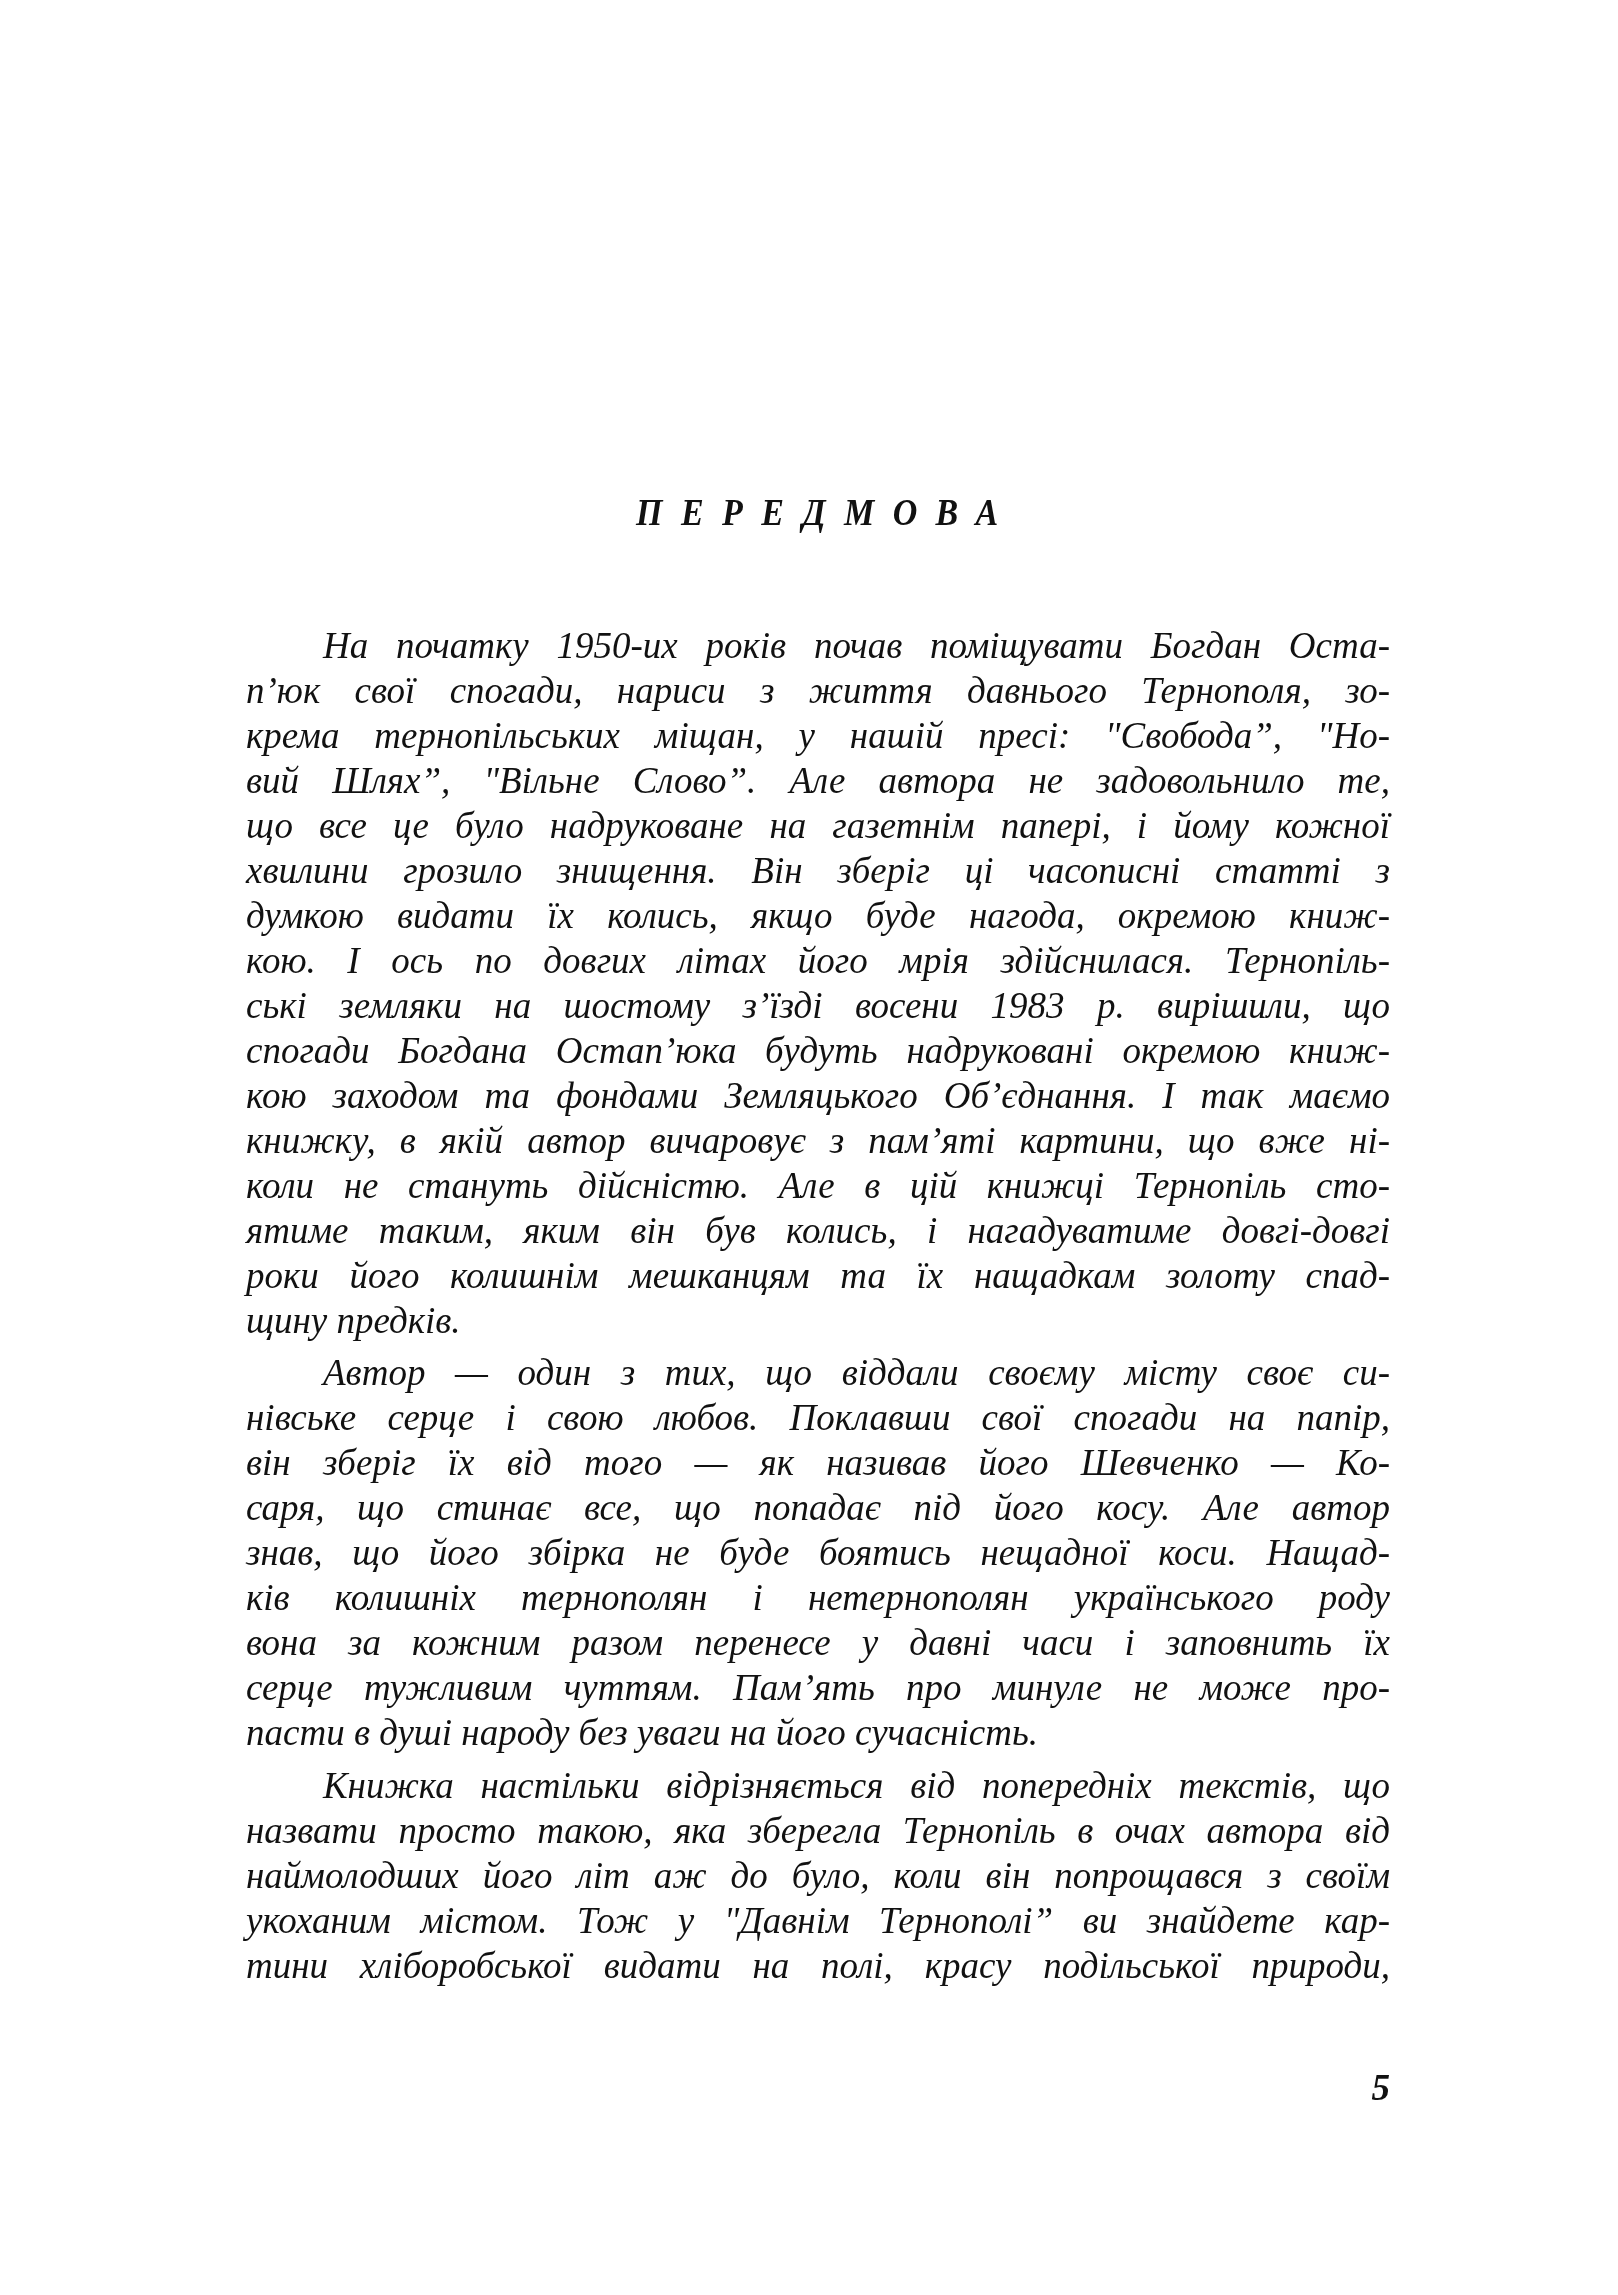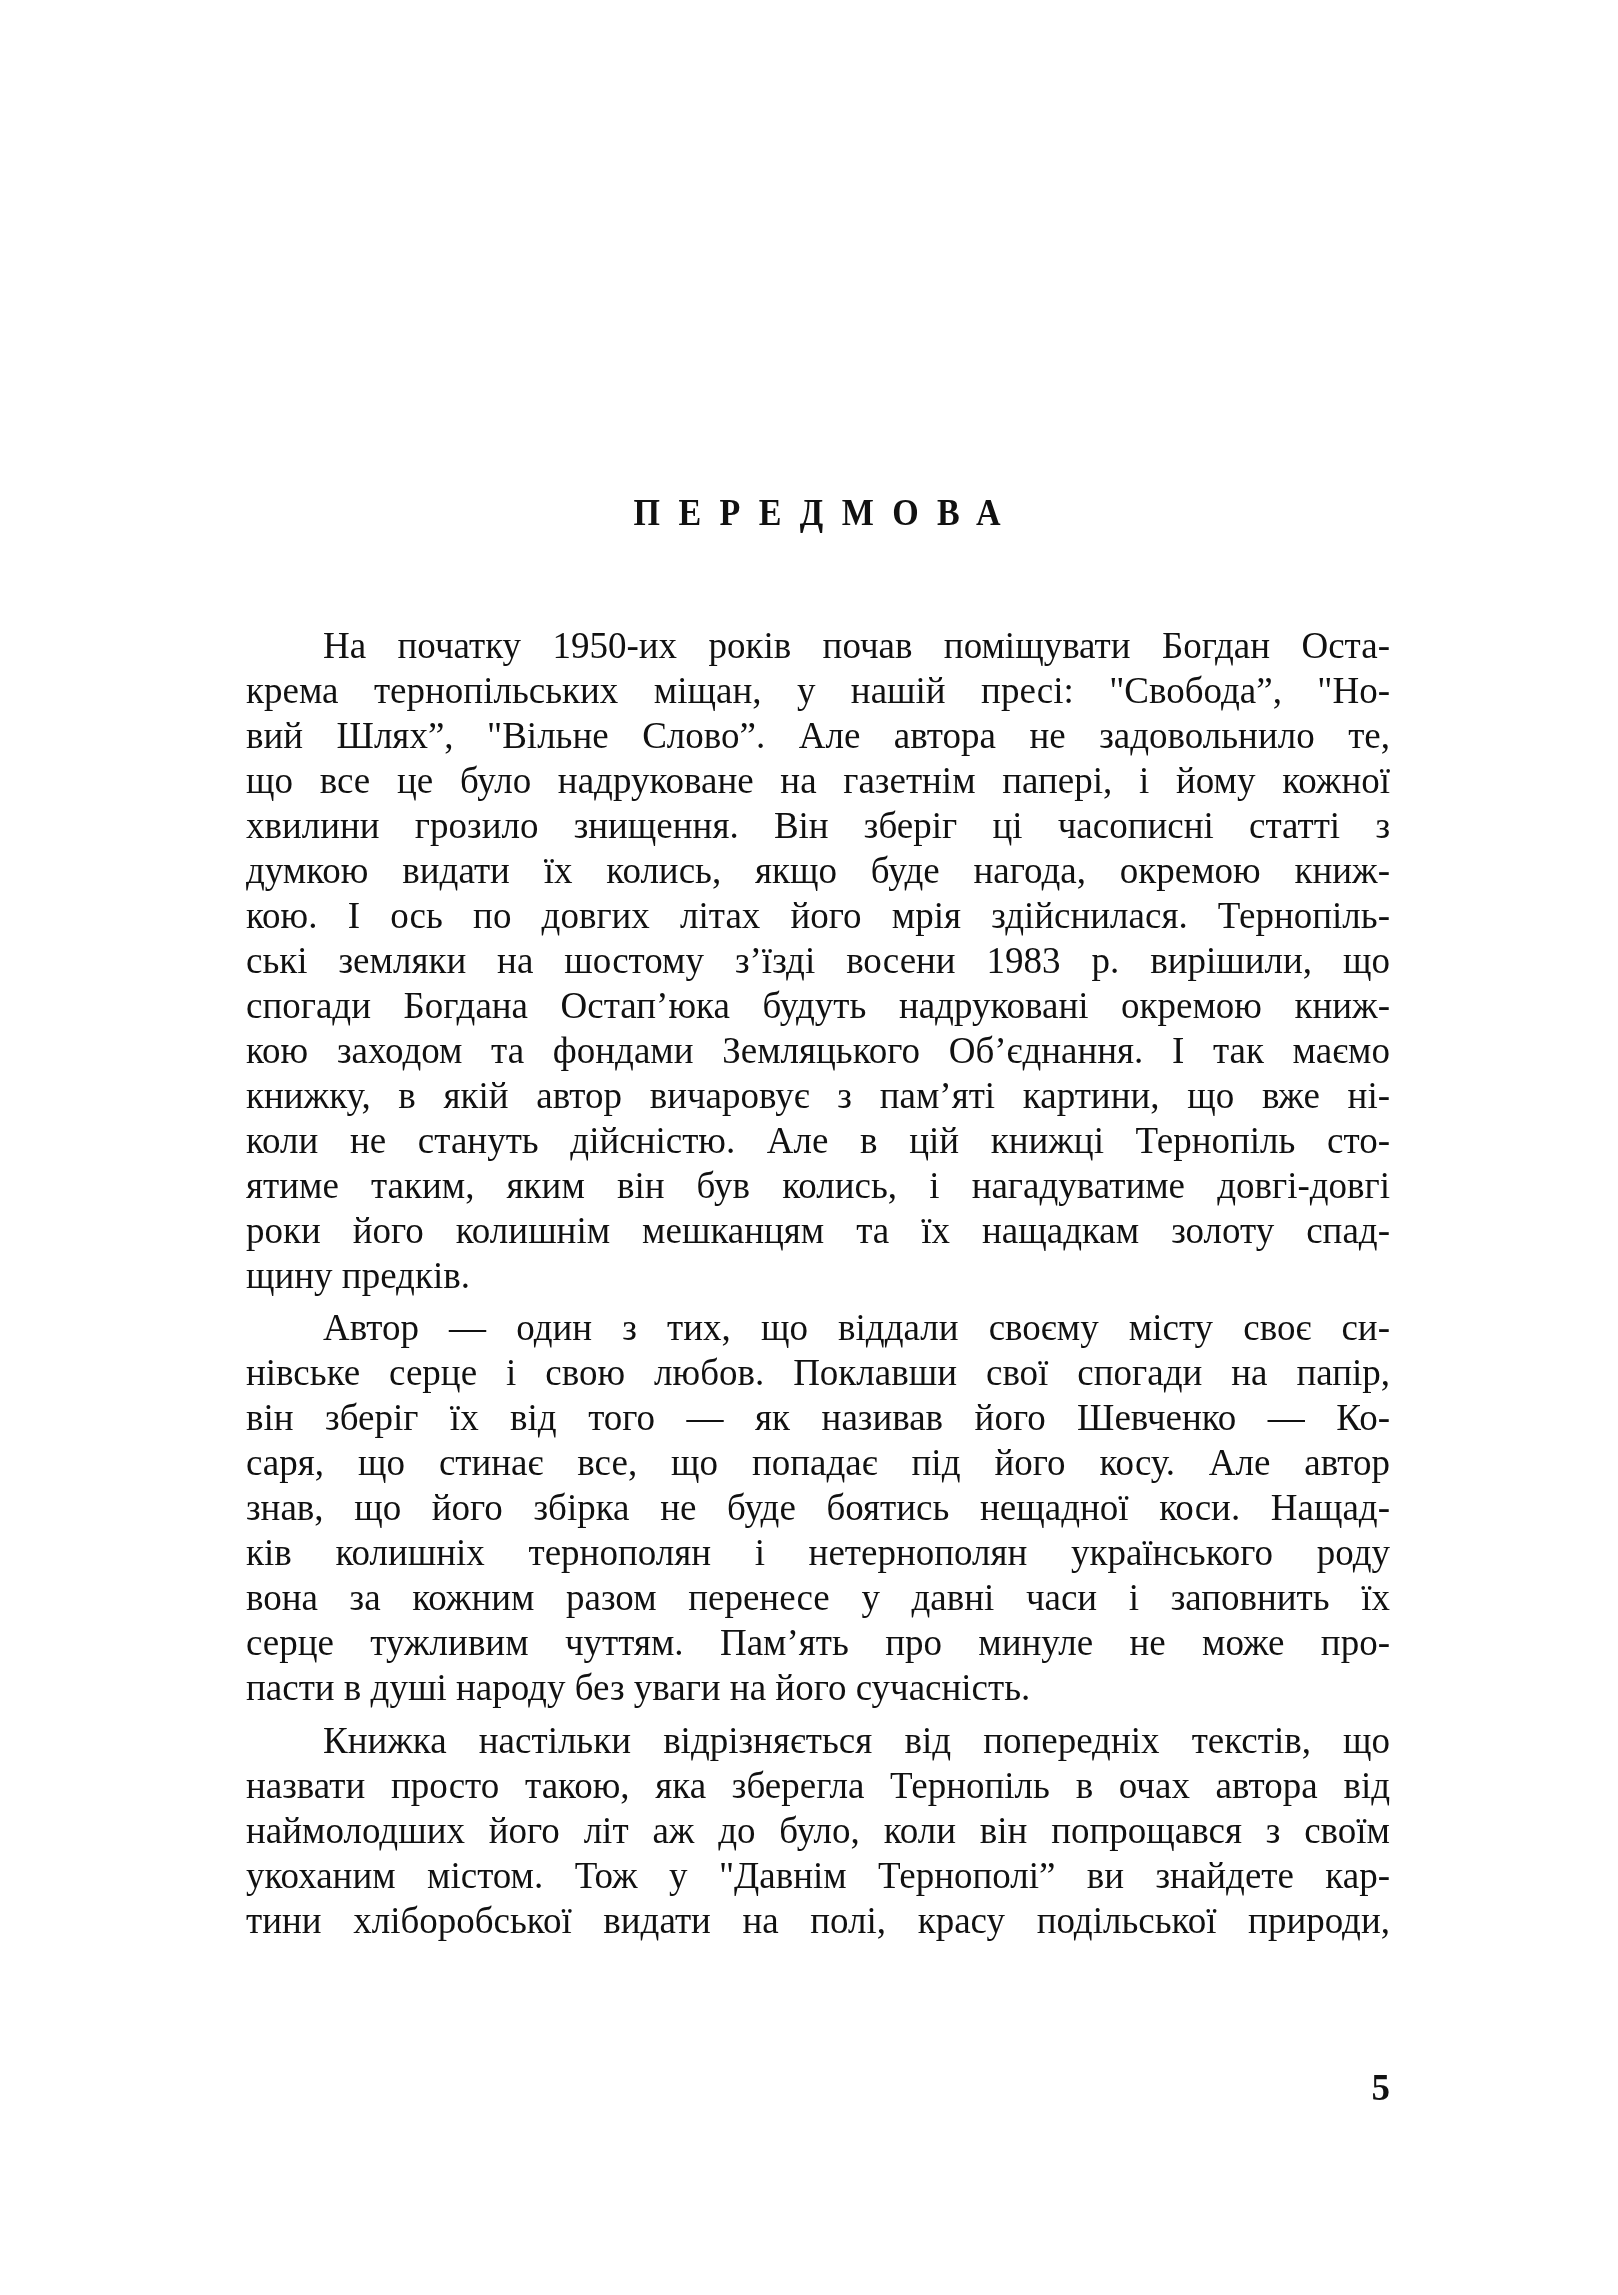--- a/index.html
+++ b/index.html
@@ -14,20 +14,21 @@
       overflow: hidden;
       color: #111111;
       font-family: "Liberation Serif", "DejaVu Serif", serif;
     }
     .page {
       position: absolute;
       left: 0; top: 0;
       width: 1618px;
       height: 2296px;
       background: #ffffff;
+      font-style: italic;
     }
     .title {
       position: absolute;
       left: 0;
       width: 1618px;
       top: 491px;
       text-align: center;
       font-weight: bold;
       font-size: 37px;
       letter-spacing: 20px;
@@ -78,20 +79,21 @@
 <body>
 
 <div class="page">
 
   <div class="title">ПЕРЕДМОВА</div>
 
   <div class="body-text">
 
     <p class="para">
       <span class="line first">На початку 1950-их років почав поміщувати Богдан Оста-</span>
+      <span class="line">п’юк свої спогади, нариси з життя давнього Тернополя, зо-</span>
       <span class="line">крема тернопільських міщан, у нашій пресі: "Свобода”, "Но-</span>
       <span class="line">вий Шлях”, "Вільне Слово”. Але автора не задовольнило те,</span>
       <span class="line">що все це було надруковане на газетнім папері, і йому кожної</span>
       <span class="line">хвилини грозило знищення. Він зберіг ці часописні статті з</span>
       <span class="line">думкою видати їх колись, якщо буде нагода, окремою книж-</span>
       <span class="line">кою. І ось по довгих літах його мрія здійснилася. Тернопіль-</span>
       <span class="line">ські земляки на шостому з’їзді восени 1983 р. вирішили, що</span>
       <span class="line">спогади Богдана Остап’юка будуть надруковані окремою книж-</span>
       <span class="line">кою заходом та фондами Земляцького Об’єднання. І так маємо</span>
       <span class="line">книжку, в якій автор вичаровує з пам’яті картини, що вже ні-</span>

